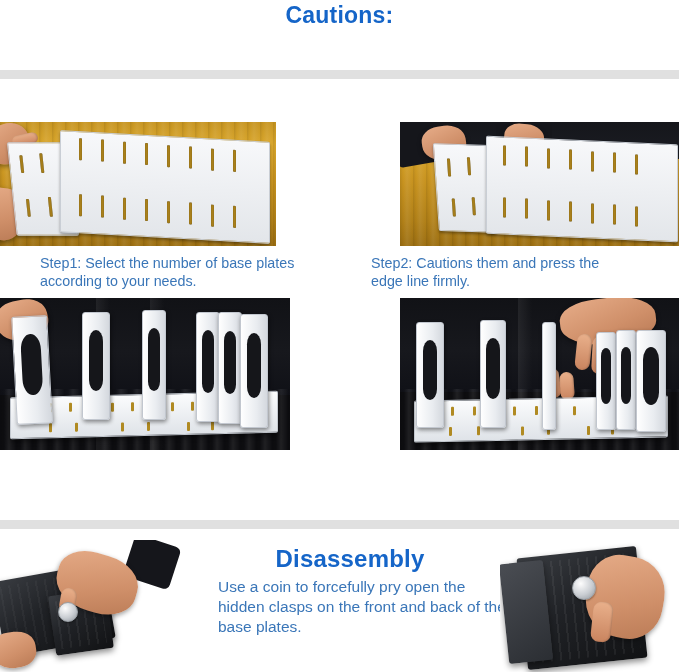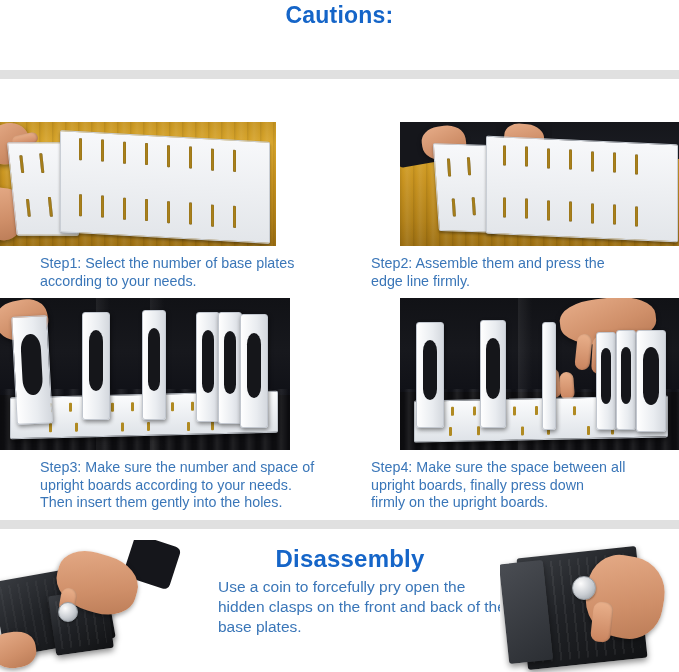--- a/index.html
+++ b/index.html
@@ -165,21 +165,21 @@
       <div class="slot" style="left:60px;top:61px;width:3px;height:20px;"></div>
       <div class="slot" style="left:82px;top:61px;width:3px;height:20px;"></div>
       <div class="slot" style="left:104px;top:62px;width:3px;height:20px;"></div>
       <div class="slot" style="left:126px;top:62px;width:3px;height:20px;"></div>
       <div class="slot" style="left:148px;top:63px;width:3px;height:20px;"></div>
     </div>
   </div>
 
   <div class="caption cap-l" style="top:255px;">Step1: Select the number of base plates
           according to your needs.</div>
-  <div class="caption cap-r" style="top:255px;">Step2: Assemble them and press the
+  <div class="caption cap-r" style="top:255px;">Step2: Cautions them and press the
            edge line firmly.</div>
 
   <div class="photo ph-dark" style="left:0;top:298px;width:290px;height:152px;">
     <div class="dark-cloth" style="height:64%;"></div>
     <div class="cloth-fold" style="left:96px;"></div>
     <div class="cloth-fold" style="left:150px;"></div>
     <div class="table-wood grain"></div>
 
     <div class="hand" style="left:-4px;top:2px;width:52px;height:40px;transform:rotate(-12deg);"></div>
     <div class="finger" style="left:24px;top:30px;width:14px;height:26px;transform:rotate(6deg);"></div>
@@ -257,26 +257,20 @@
         <div class="hole"></div>
       </div>
     <div class="upright" style="left:216px;top:32px;width:18px;height:98px;">
         <div class="hole"></div>
       </div>
     <div class="upright" style="left:236px;top:32px;width:28px;height:100px;">
         <div class="hole"></div>
       </div>
   </div>
 
-  <div class="caption cap-l" style="top:459px;">Step3: Make sure the number and space of
-           upright boards according to your needs.
-           Then insert them gently into the holes.</div>
-  <div class="caption cap-r" style="top:459px;">Step4: Make sure the space between all
-           upright boards, finally press down
-           firmly on the upright boards.</div>
 
   <div class="divider" style="top:520px;"></div>
 
   <div style="position:absolute;left:180px;top:545px;width:340px;" class="title title-disassembly">Disassembly</div>
   <div class="body-text" style="position:absolute;left:218px;top:577px;width:290px;text-align:left;">Use a coin to forcefully pry open the hidden clasps on the front and back of the base plates.</div>
 
   <div class="photo ph-white" style="left:0;top:540px;width:200px;height:132px;">
     <div class="darkplate" style="left:-2px;top:32px;width:112px;height:76px;transform:rotate(-10deg);">
       <div class="ribs" style="opacity:.35;"></div>
     </div>

